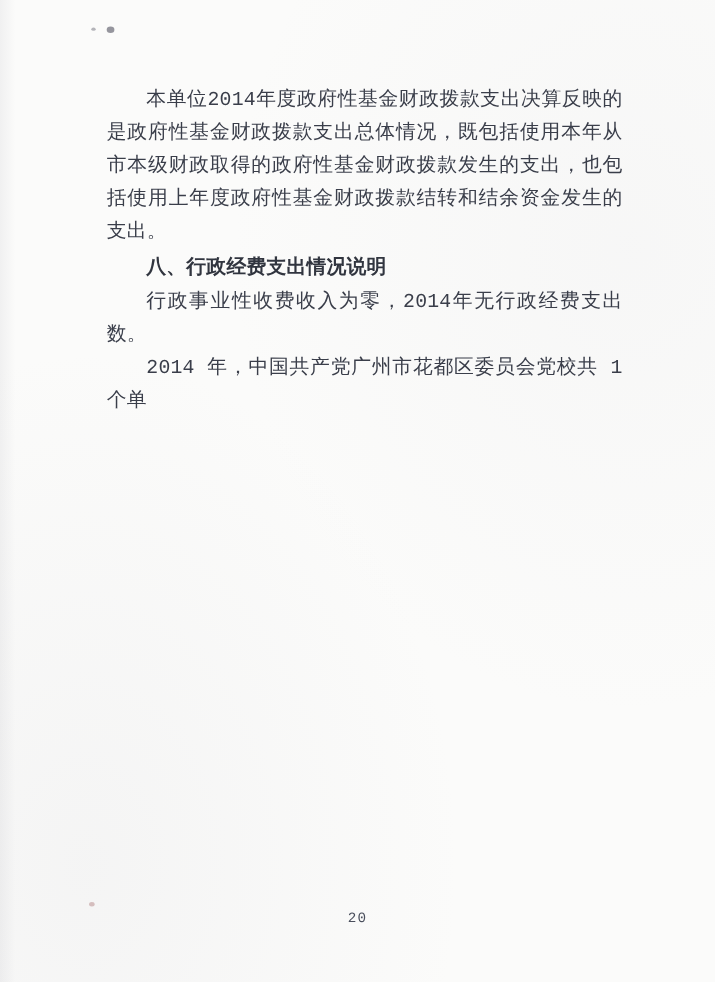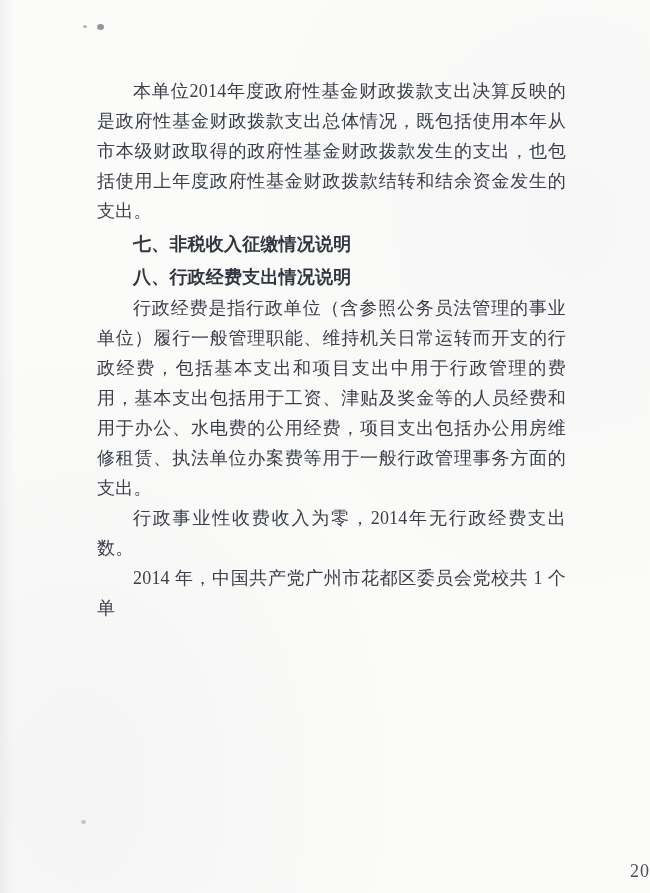--- a/index.html
+++ b/index.html
@@ -10,21 +10,21 @@
   .page {
     position: relative;
     width: 650px;
     height: 893px;
     overflow: hidden;
     background:
       linear-gradient(90deg, rgba(185,185,192,0.16) 0px, rgba(185,185,192,0.0) 14px),
       radial-gradient(ellipse at 12% 88%, rgba(205,205,210,0.14), rgba(205,205,210,0) 42%),
       radial-gradient(ellipse at 88% 25%, rgba(210,210,216,0.10), rgba(210,210,216,0) 45%),
       #fbfbfa;
-    font-family: Liberation Serif, serif;
+    font-family: Liberation Mono, monospace;
     color: #3a3e4a;
   }
   .content {
     position: absolute;
     left: 97px;
     top: 76px;
     width: 469px;
     font-size: 18px;
     line-height: 30px;
     text-align: justify;
@@ -39,45 +39,42 @@
     font-weight: bold;
     color: #31353f;
     margin-top: 3px;
     margin-bottom: 1px;
   }
   .page-number {
     position: absolute;
     left: 0;
     top: 827px;
     width: 100%;
-    text-align: right;
-    font-size: 18px;
+    text-align: center;
+    font-size: 13px;
     letter-spacing: 1px;
     color: #4a4f5d;
-    margin-top: 34px;
   }
   .speck {
     position: absolute;
     border-radius: 50%;
   }
   .speck-a { left: 83px; top: 25px; width: 4px; height: 3px; background: #8d8d96; opacity: 0.65; }
   .speck-b { left: 97px; top: 24px; width: 7px; height: 6px; background: #73737d; opacity: 0.75; }
   .speck-c { left: 81px; top: 820px; width: 5px; height: 4px; background: #b98f8f; opacity: 0.55; }
 </style>
 </head>
 <body>
 
 <div class="page">
   <span class="speck speck-a"></span>
   <span class="speck speck-b"></span>
   <span class="speck speck-c"></span>
 
   <div class="content" id="doc-content">
       <p class="para body">本单位2014年度政府性基金财政拨款支出决算反映的是政府性基金财政拨款支出总体情况，既包括使用本年从市本级财政取得的政府性基金财政拨款发生的支出，也包括使用上年度政府性基金财政拨款结转和结余资金发生的支出。</p>
-      <p class="para heading">七、非税收入征缴情况说明</p>
       <p class="para heading">八、行政经费支出情况说明</p>
-      <p class="para body">行政经费是指行政单位（含参照公务员法管理的事业单位）履行一般管理职能、维持机关日常运转而开支的行政经费，包括基本支出和项目支出中用于行政管理的费用，基本支出包括用于工资、津贴及奖金等的人员经费和用于办公、水电费的公用经费，项目支出包括办公用房维修租赁、执法单位办案费等用于一般行政管理事务方面的支出。</p>
       <p class="para body">行政事业性收费收入为零，2014年无行政经费支出数。</p>
       <p class="para body">2014 年，中国共产党广州市花都区委员会党校共 1 个单</p>
     </div>
 
   <div class="page-number">20</div>
 </div>
 
 </body></html>

